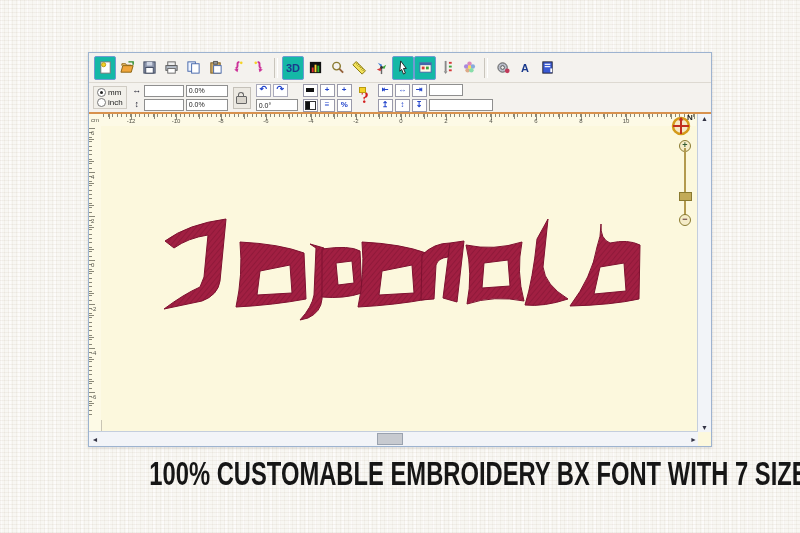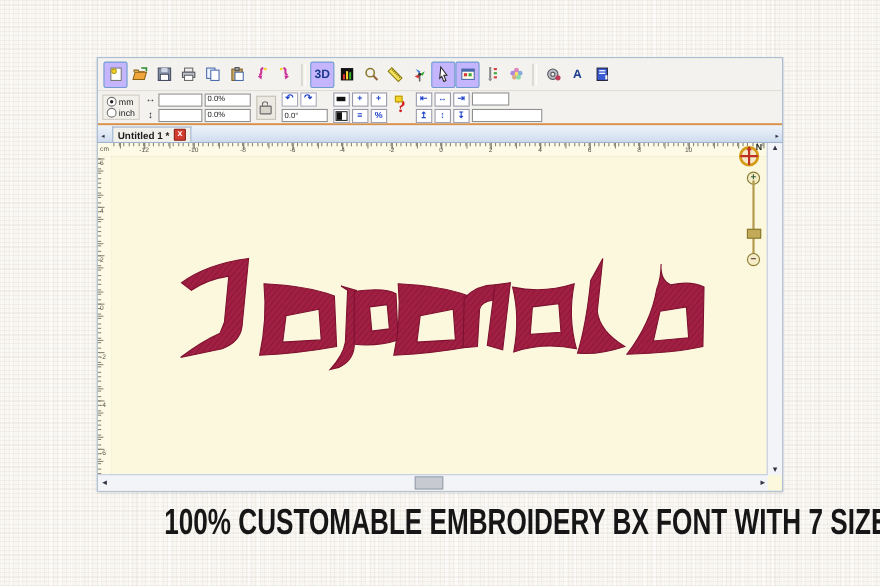--- a/index.html
+++ b/index.html
@@ -16,21 +16,21 @@
   #appwin{
     position:absolute;left:88px;top:52px;width:622px;height:393px;
     background:#f1efe9;border:1px solid #9db3d0;display:flex;flex-direction:column;
     box-shadow:0 1px 3px rgba(0,0,0,.12);
   }
   
   .toolbar1{height:29px;display:flex;align-items:center;padding:0 3px;background:#f4f2ee;border-bottom:1px solid #ddd9d1;}
   .tgroup{display:flex;align-items:center;padding:0 2px;}
   .tsep{width:2px;height:20px;margin:0 2px;border-left:1px solid #c9c5bc;border-right:1px solid #ffffff;}
   .tbtn{width:20px;height:22px;display:flex;align-items:center;justify-content:center;border:1px solid transparent;border-radius:2px;}
-  .tbtn.active{background:#c4b5fd;border-color:#6f9bd2;}
+  .tbtn.active{background:#14b8a6;border-color:#6f9bd2;}
   .tbtn svg{width:15px;height:15px;}
   .tlabel{font-weight:bold;color:#1a3a8c;font-size:11px;}
   
   .toolbar2{height:27px;display:flex;align-items:center;gap:5px;padding:1px 4px;background:#f4f2ee;border-bottom:2px solid #d8924e;}
   .unitbox{display:flex;flex-direction:column;justify-content:center;gap:1px;font-size:8px;color:#222;border:1px solid #d0ccc4;padding:1px 3px;background:#f2f0ea;}
   .radio{display:flex;align-items:center;gap:2px;}
   .rdot{width:7px;height:7px;border-radius:50%;border:1px solid #777;background:#fff;display:inline-block;position:relative;}
   .rdot.sel:after{content:"";position:absolute;left:1.5px;top:1.5px;width:3px;height:3px;border-radius:50%;background:#222;}
   .fcol{display:flex;flex-direction:column;gap:2px;}
   .frow{display:flex;align-items:center;gap:2px;}
@@ -300,29 +300,20 @@
         </div>
       <div class="frow">
           <div class="gbtn">↥</div>
           <div class="gbtn">↕</div>
           <div class="gbtn">↧</div>
           <span class="fld w60"></span>
         </div>
     </div>
   </div>
 
-  <div class="tabbar">
-    <span class="tabarrow">◂</span>
-    <div class="tab">
-      <span>Untitled 1 *</span>
-      <span class="tabclose">x</span>
-    </div>
-    <span class="tabspacer"></span>
-    <span class="tabarrow">▸</span>
-  </div>
 
   <div class="content">
     <div class="corner">cm</div>
     <div class="hruler">
         <span class="ht" style="left: 2px; height: 3px;"></span>
         <span class="ht" style="left: 6.5px; height: 3px;"></span>
         <span class="ht" style="left: 11px; height: 3px;"></span>
         <span class="ht" style="left: 15.5px; height: 3px;"></span>
         <span class="ht" style="left: 20px; height: 3px;"></span>
         <span class="ht" style="left: 24.5px; height: 3px;"></span>

